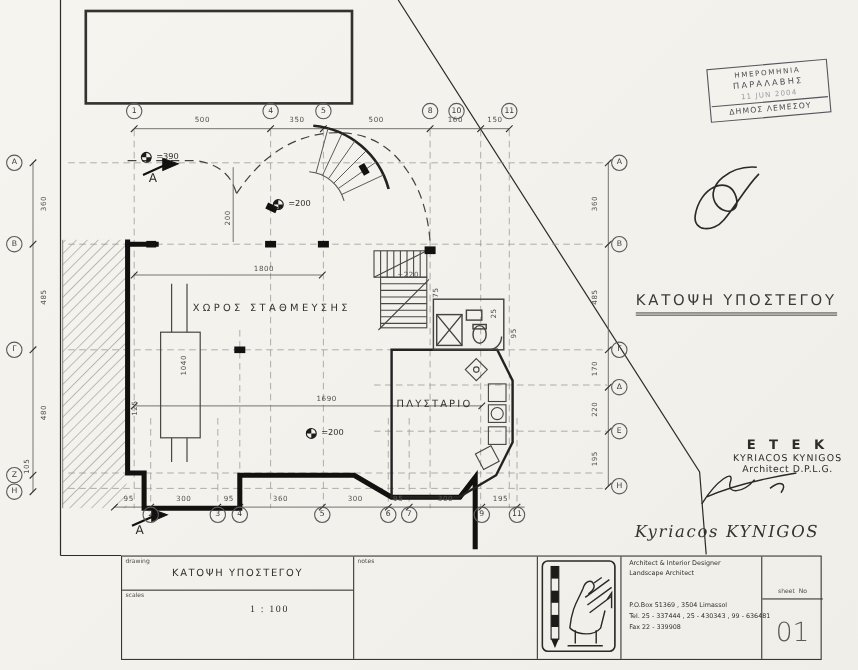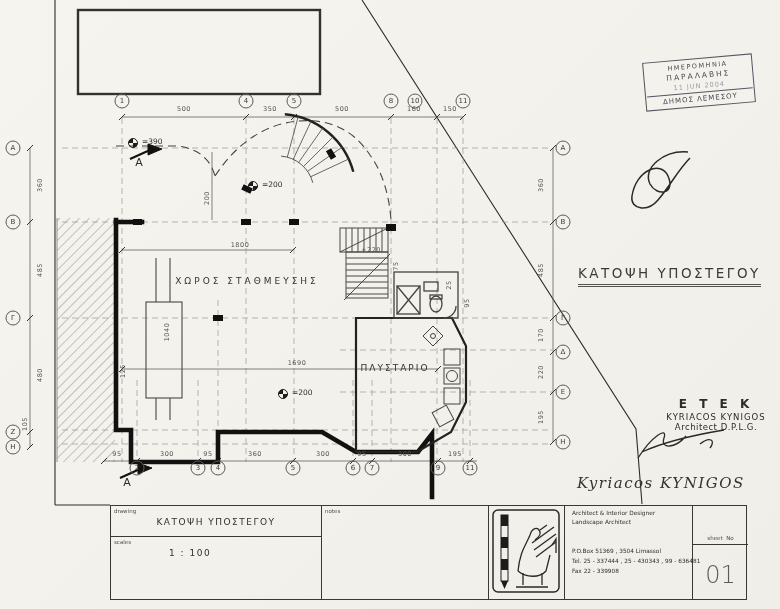--- a/index.html
+++ b/index.html
@@ -48,21 +48,21 @@
     font-style:italic;font-size:15px;letter-spacing:1.5px;color:#35332f;transform:translate(0,-50%);white-space:nowrap;
   }
   
   .tb{position:absolute;left:110px;top:505px;width:635px;height:93px;border:1.5px solid #3a3834;}
   .tb .cell{position:absolute;top:0;bottom:0;border-left:1px solid #3a3834;}
   .tb-left{position:absolute;left:0;top:0;width:210px;height:100%;}
   .tb-row{position:relative;height:30px;border-bottom:1px solid #3a3834;}
   .tb-row:last-child{border-bottom:none;height:31px;}
   .tb-label{position:absolute;left:3px;top:2px;font-size:5.5px;color:#504e4a;}
   .tb-val{position:absolute;left:0;right:0;top:11px;text-align:center;font-size:9px;letter-spacing:1.5px;color:#33312d;}
-  .tb-val.scale{text-align:left;padding-left:58px;}
+  .tb-val.scale{text-align:center;padding-left:58px;font-family:Liberation Serif, serif;}
   .notes-cell{left:210px;width:167px;}
   .logo-cell{left:377px;width:76px;}
   .firm-cell{left:453px;width:182px;padding-left:46px;}
   .firm-cell .f1{position:absolute;left:7px;top:4px;font-size:5.8px;color:#33312d;}
   .firm-cell .f2{position:absolute;left:7px;top:13px;font-size:5.8px;color:#33312d;}
   .firm-cell .f3{position:absolute;left:7px;top:42px;font-size:5.8px;color:#33312d;}
   .firm-cell .f4{position:absolute;left:7px;top:52px;font-size:5.8px;color:#33312d;}
   .firm-cell .f5{position:absolute;left:7px;top:62px;font-size:5.8px;color:#33312d;}
   .sheet{position:absolute;left:127px;top:0;bottom:0;width:55px;border-left:1px solid #3a3834;}
   .sheet .rule{position:absolute;left:0;right:0;top:38px;height:1px;background:#3a3834;}

